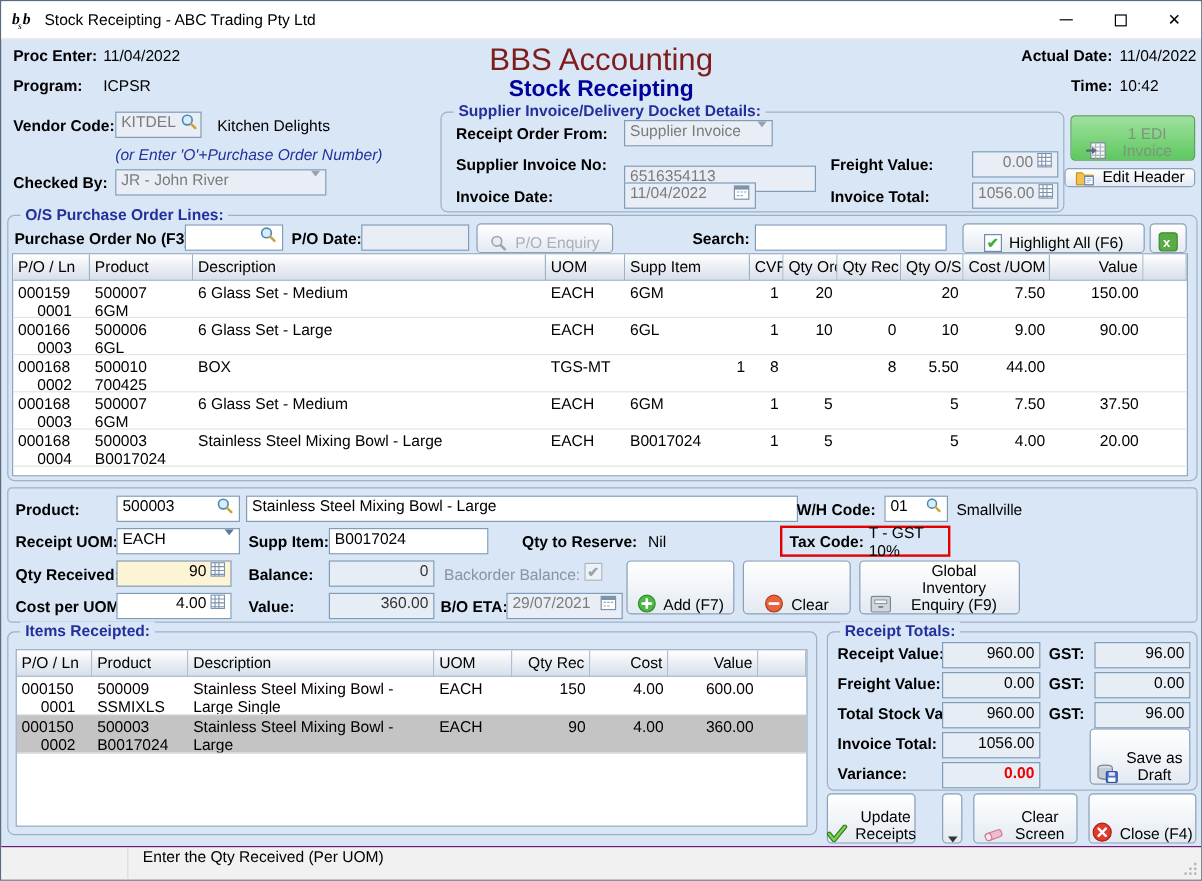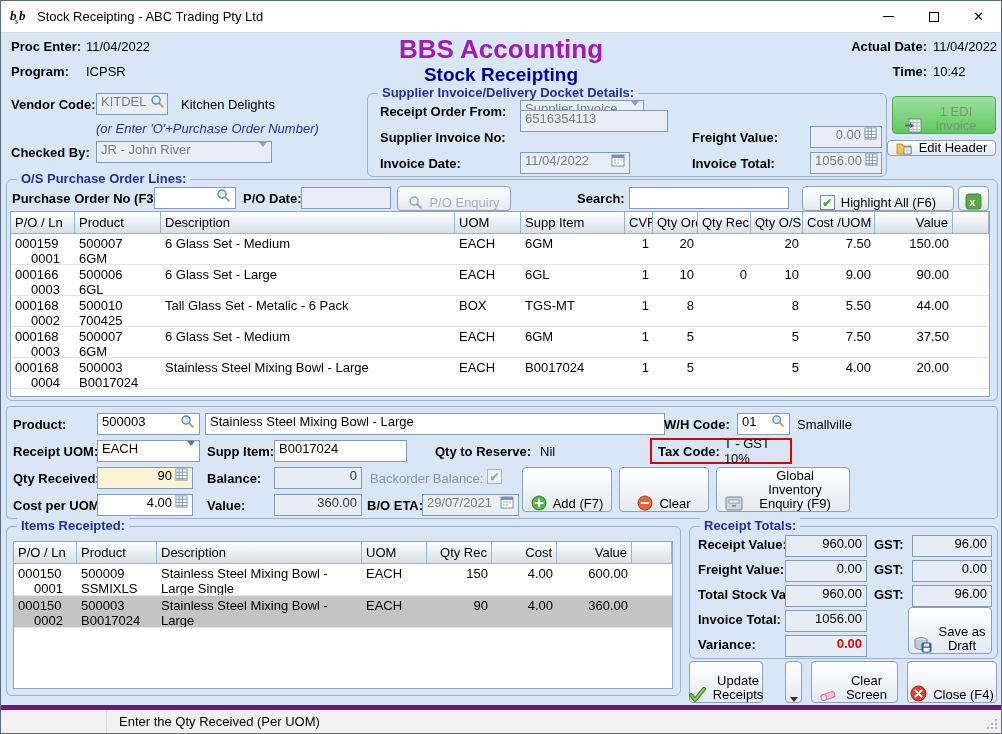--- a/index.html
+++ b/index.html
@@ -16,21 +16,21 @@
   }
   .titlebar .ttl{ margin-left:8px; font-size:13px; }
   .winbtns{ position:absolute; right:0; top:0; height:31px; display:flex; }
   .winbtn{ width:45px; height:31px; display:flex; align-items:center; justify-content:center; cursor:default; }
   .glyph-min{ width:11px; height:1px; background:#000; display:block; }
   .glyph-max{ width:10px; height:10px; border:1px solid #000; display:block; }
   .glyph-close{ font-size:13px; line-height:13px; }
   .body{ position:absolute; top:32px; left:0; width:1002px; height:674px; }
   .statusbar{
     position:absolute; bottom:0; left:0; width:100%; height:28px;
-    background:#f1f1f1; border-top:5px solid #701a75; display:flex; align-items:center;
+    background:#f1f1f1; border-top:1px solid #701a75; display:flex; 
   }
   .statusbar .seg1{ width:106px; height:100%; border-right:1px solid #dcdcdc; }
   .statusbar .msg{ padding-left:12px; }
   .grip{ position:absolute; right:4px; bottom:4px; width:2px; height:2px; background:#b5b5b5;
          box-shadow:-4px 0 0 #b5b5b5,-8px 0 0 #b5b5b5,0 -4px 0 #b5b5b5,-4px -4px 0 #b5b5b5,0 -8px 0 #b5b5b5; }
 
   .abs{ position:absolute; }
   .lbl{ font-weight:bold; white-space:nowrap; }
   .gray{ color:#8a949e; }
   .hint{ color:#23309b; font-style:italic; }
@@ -115,21 +115,21 @@
     </div>
   </div>
 
   <div class="body">
 
     <span class="abs lbl" style="left:10px;top:6px">Proc Enter:</span>
     <span class="abs" style="left:85px;top:6px">11/04/2022</span>
     <span class="abs lbl" style="left:10px;top:31px">Program:</span>
     <span class="abs" style="left:85px;top:31px">ICPSR</span>
 
-    <div class="abs" style="left:330px;top:1px;width:340px;text-align:center;font-size:26px;font-weight:bold;color:#a21caf">BBS Accounting</div>
+    <div class="abs" style="left:330px;top:1px;width:340px;text-align:center;font-size:26px;font-weight:normal;color:#7f1d1d">BBS Accounting</div>
     <div class="abs" style="left:330px;top:31px;width:340px;text-align:center;font-size:19px;font-weight:bold;color:#00009b">Stock Receipting</div>
 
     <span class="abs lbl" style="left:838px;top:6px;width:88px;text-align:right">Actual Date:</span>
     <span class="abs" style="left:932px;top:6px">11/04/2022</span>
     <span class="abs lbl" style="left:838px;top:31px;width:88px;text-align:right">Time:</span>
     <span class="abs" style="left:932px;top:31px">10:42</span>
 
     <span class="abs lbl" style="left:10px;top:64px">Vendor Code:</span>
     <div class="abs fld dis" style="left:95px;top:60px;width:72px">
       <span class="v">KITDEL</span>
@@ -149,21 +149,21 @@
     </div>
 
     <div class="grp" style="left:366px;top:60px;width:520px;height:84px">
       <span class="legend">Supplier Invoice/Delivery Docket Details:</span>
       <span class="abs lbl" style="left:12px;top:10px">Receipt Order From:</span>
       <div class="abs fld dis" style="left:152px;top:6px;width:124px">
         <span class="v">Supplier Invoice</span>
         <span class="chev"></span>
       </div>
       <span class="abs lbl" style="left:12px;top:36px">Supplier Invoice No:</span>
-      <div class="abs fld dis" style="left:152px;top:16px;width:148px">
+      <div class="abs fld dis" style="left:152px;top:44px;width:160px">
         <span class="v">6516354113</span>
       </div>
       <span class="abs lbl" style="left:12px;top:62px">Invoice Date:</span>
       <div class="abs fld dis" style="left:152px;top:58px;width:110px">
         <span class="v">11/04/2022</span>
         <span class="icon">
           <svg width="14" height="14" viewBox="0 0 14 14">
               <rect x="1" y="2" width="12" height="11" fill="#fff" stroke="#7c93ad"></rect>
               <rect x="1" y="2" width="12" height="3" fill="#7c93ad"></rect>
               <path d="M3 7h2M6 7h2M9 7h2M3 10h2M6 10h2" stroke="#9aa9ba" stroke-width="1"></path>
@@ -351,23 +351,20 @@
           <div class="trow po-grid">
             <div class="td">
               <div>000168</div>
               <div style="padding-left: 16px;">0002</div>
             </div>
             <div class="td">
               <div>500010</div>
               <div>700425</div>
             </div>
             <div class="td">
-              <div>Tall Glass Set - Metalic - 6 Pack</div>
-            </div>
-            <div class="td">
               <div>BOX</div>
             </div>
             <div class="td">
               <div>TGS-MT</div>
             </div>
             <div class="td r">
               <div>1</div>
             </div>
             <div class="td r">
               <div>8</div>

